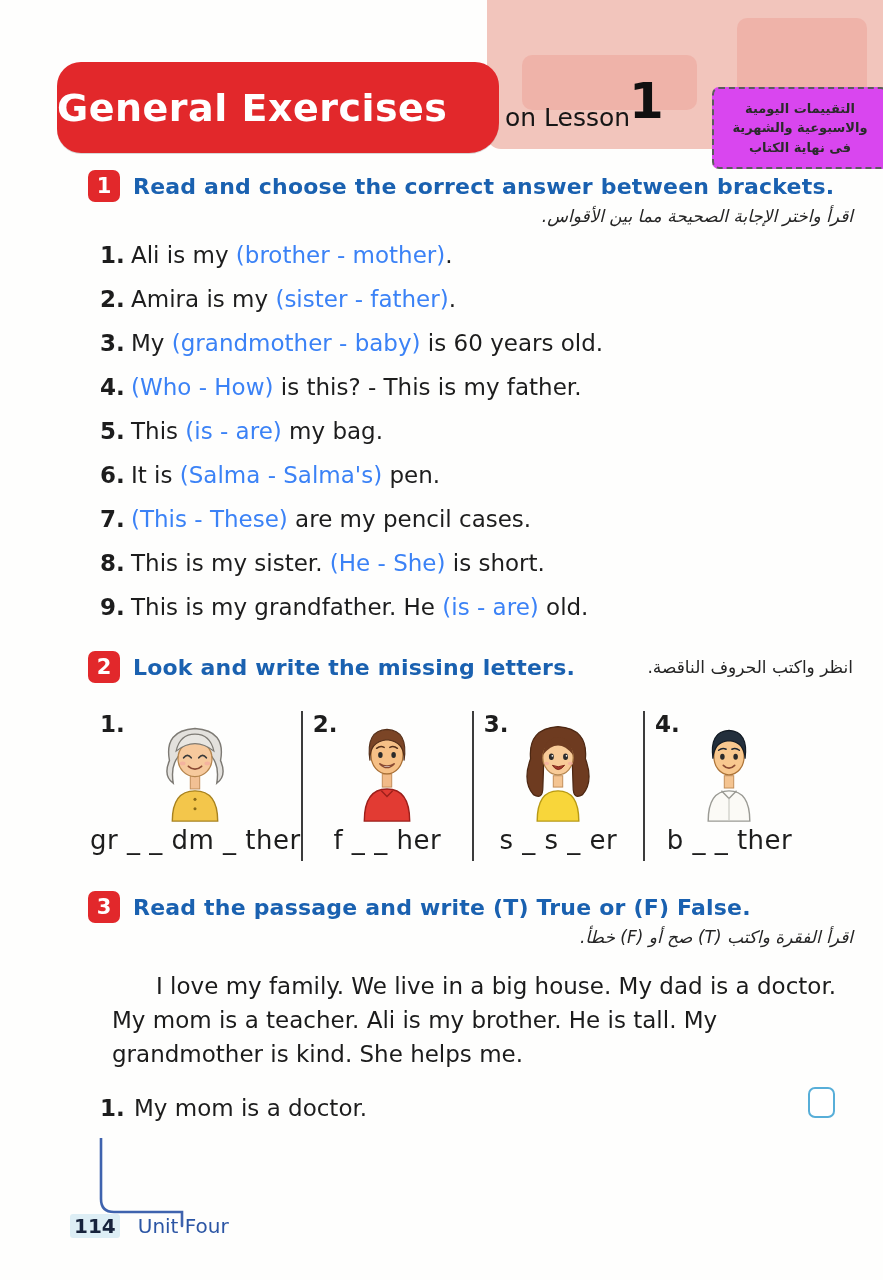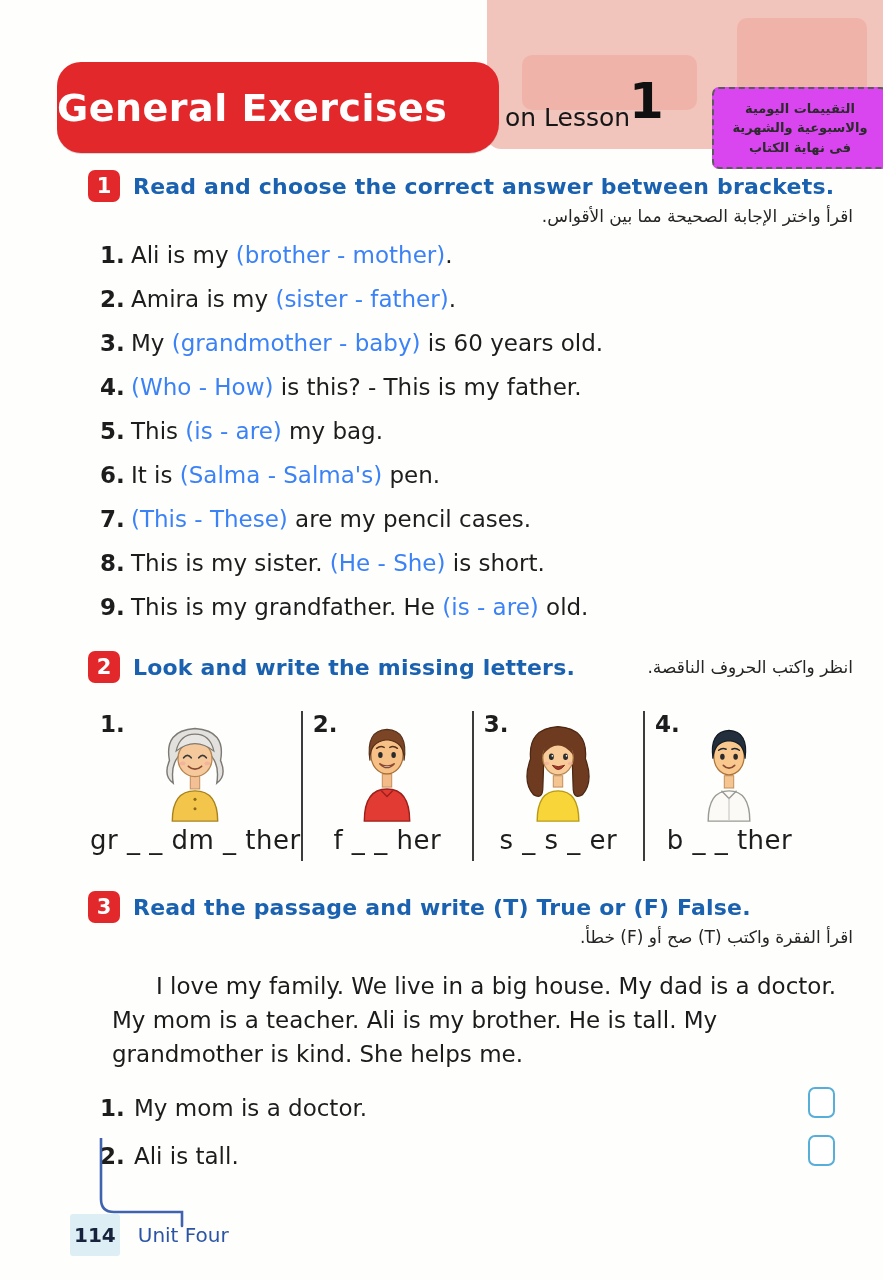--- a/index.html
+++ b/index.html
@@ -27,21 +27,21 @@
     display:flex; flex-direction:column; justify-content:center; align-items:center;
     direction:rtl; text-align:center; }
   .note-box div { font-size:13px; font-weight:bold; color:#2b2b2b; line-height:1.5; }
   
   .content { position:absolute; left:0; top:170px; width:883px; }
   .sec-head { display:flex; align-items:center; gap:13px; margin-left:88px; }
   .badge { width:32px; height:32px; background:#e2282b; border-radius:7px; color:#fff;
     font-weight:bold; font-size:21px; display:flex; align-items:center; justify-content:center; flex:0 0 auto; }
   .sec-title { color:#1a61b0; font-weight:bold; font-size:22px; letter-spacing:.2px; }
   .ar { direction:rtl; font-size:17px; color:#252525; }
-  .ar-line { text-align:right; margin:4px 30px 0 0; }
+  .ar-line { text-align:right; margin:4px 30px 0 0;font-style:italic; }
   
   .q-list { margin:16px 0 0 100px; }
   .q-row { font-size:23px; margin-bottom:17px; line-height:27px; }
   .q-num { display:inline-block; min-width:31px; font-weight:bold; }
   .choice { color:#3b82f6; }
   
   .pic-row { display:flex; margin:28px 0 0 90px; width:724px; }
   .pic-cell { flex:1 1 0; position:relative; padding:2px 0 6px; text-align:center; }
   .pic-cell:not(:last-child){ border-right:2px solid #3c3c3c; }
   .pic-num { position:absolute; left:10px; top:0; font-weight:bold; font-size:23px; }
@@ -51,21 +51,21 @@
   .passage { margin:22px 0 0 112px; width:748px; font-size:23px; line-height:34px;
     text-indent:44px; color:#1b1b1b; }
   .tf-row { position:relative; margin:14px 0 0 100px; font-size:23px; line-height:34px; }
   .tf-row .q-num { min-width:34px; }
   .checkbox { position:absolute; right:48px; top:-4px; width:27px; height:31px;
     border:2px solid #57aed8; border-radius:7px; background:#fff; }
   
   .bracket { position:absolute; left:96px; top:1138px; }
   .footer { position:absolute; left:70px; top:1214px; display:flex; align-items:center; gap:18px; }
   .page-num { font-size:20px; font-weight:bold; color:#17233c; background:#ddeef5;
-    padding:9px 4px; border-radius:3px; }
+    padding:0 4px; border-radius:3px; }
   .unit-label { font-size:20px; font-weight:normal; color:#2b55a4; }
 </style>
 </head>
 <body>
 
 <div class="pink-band">
   <div class="wm a"></div>
   <div class="wm b"></div>
 </div>
 
@@ -194,24 +194,20 @@
   </div>
   <div class="ar ar-line">اقرأ الفقرة واكتب (T) صح أو (F) خطأ.</div>
 
   <p class="passage">I love my family. We live in a big house. My dad is a doctor. My mom is a teacher. Ali is my brother. He is tall. My grandmother is kind. She helps me.</p>
 
   <div style="margin-top:20px;">
     <div class="tf-row">
       <span class="q-num">1.</span><span>My mom is a doctor.</span>
       <span class="checkbox"></span>
     </div>
-    <div class="tf-row">
-      <span class="q-num">2.</span><span>Ali is tall.</span>
-      <span class="checkbox"></span>
-    </div>
   </div>
 
 </div>
 
 <svg class="bracket" width="100" height="95">
   <path d="M5 0 V 61 Q5 74 18 74 H 86 V 88" fill="none" stroke="#3f63ae" stroke-width="2.6" stroke-linecap="round"></path>
 </svg>
 <div class="footer">
   <span class="page-num">114</span>
   <span class="unit-label">Unit Four</span>

